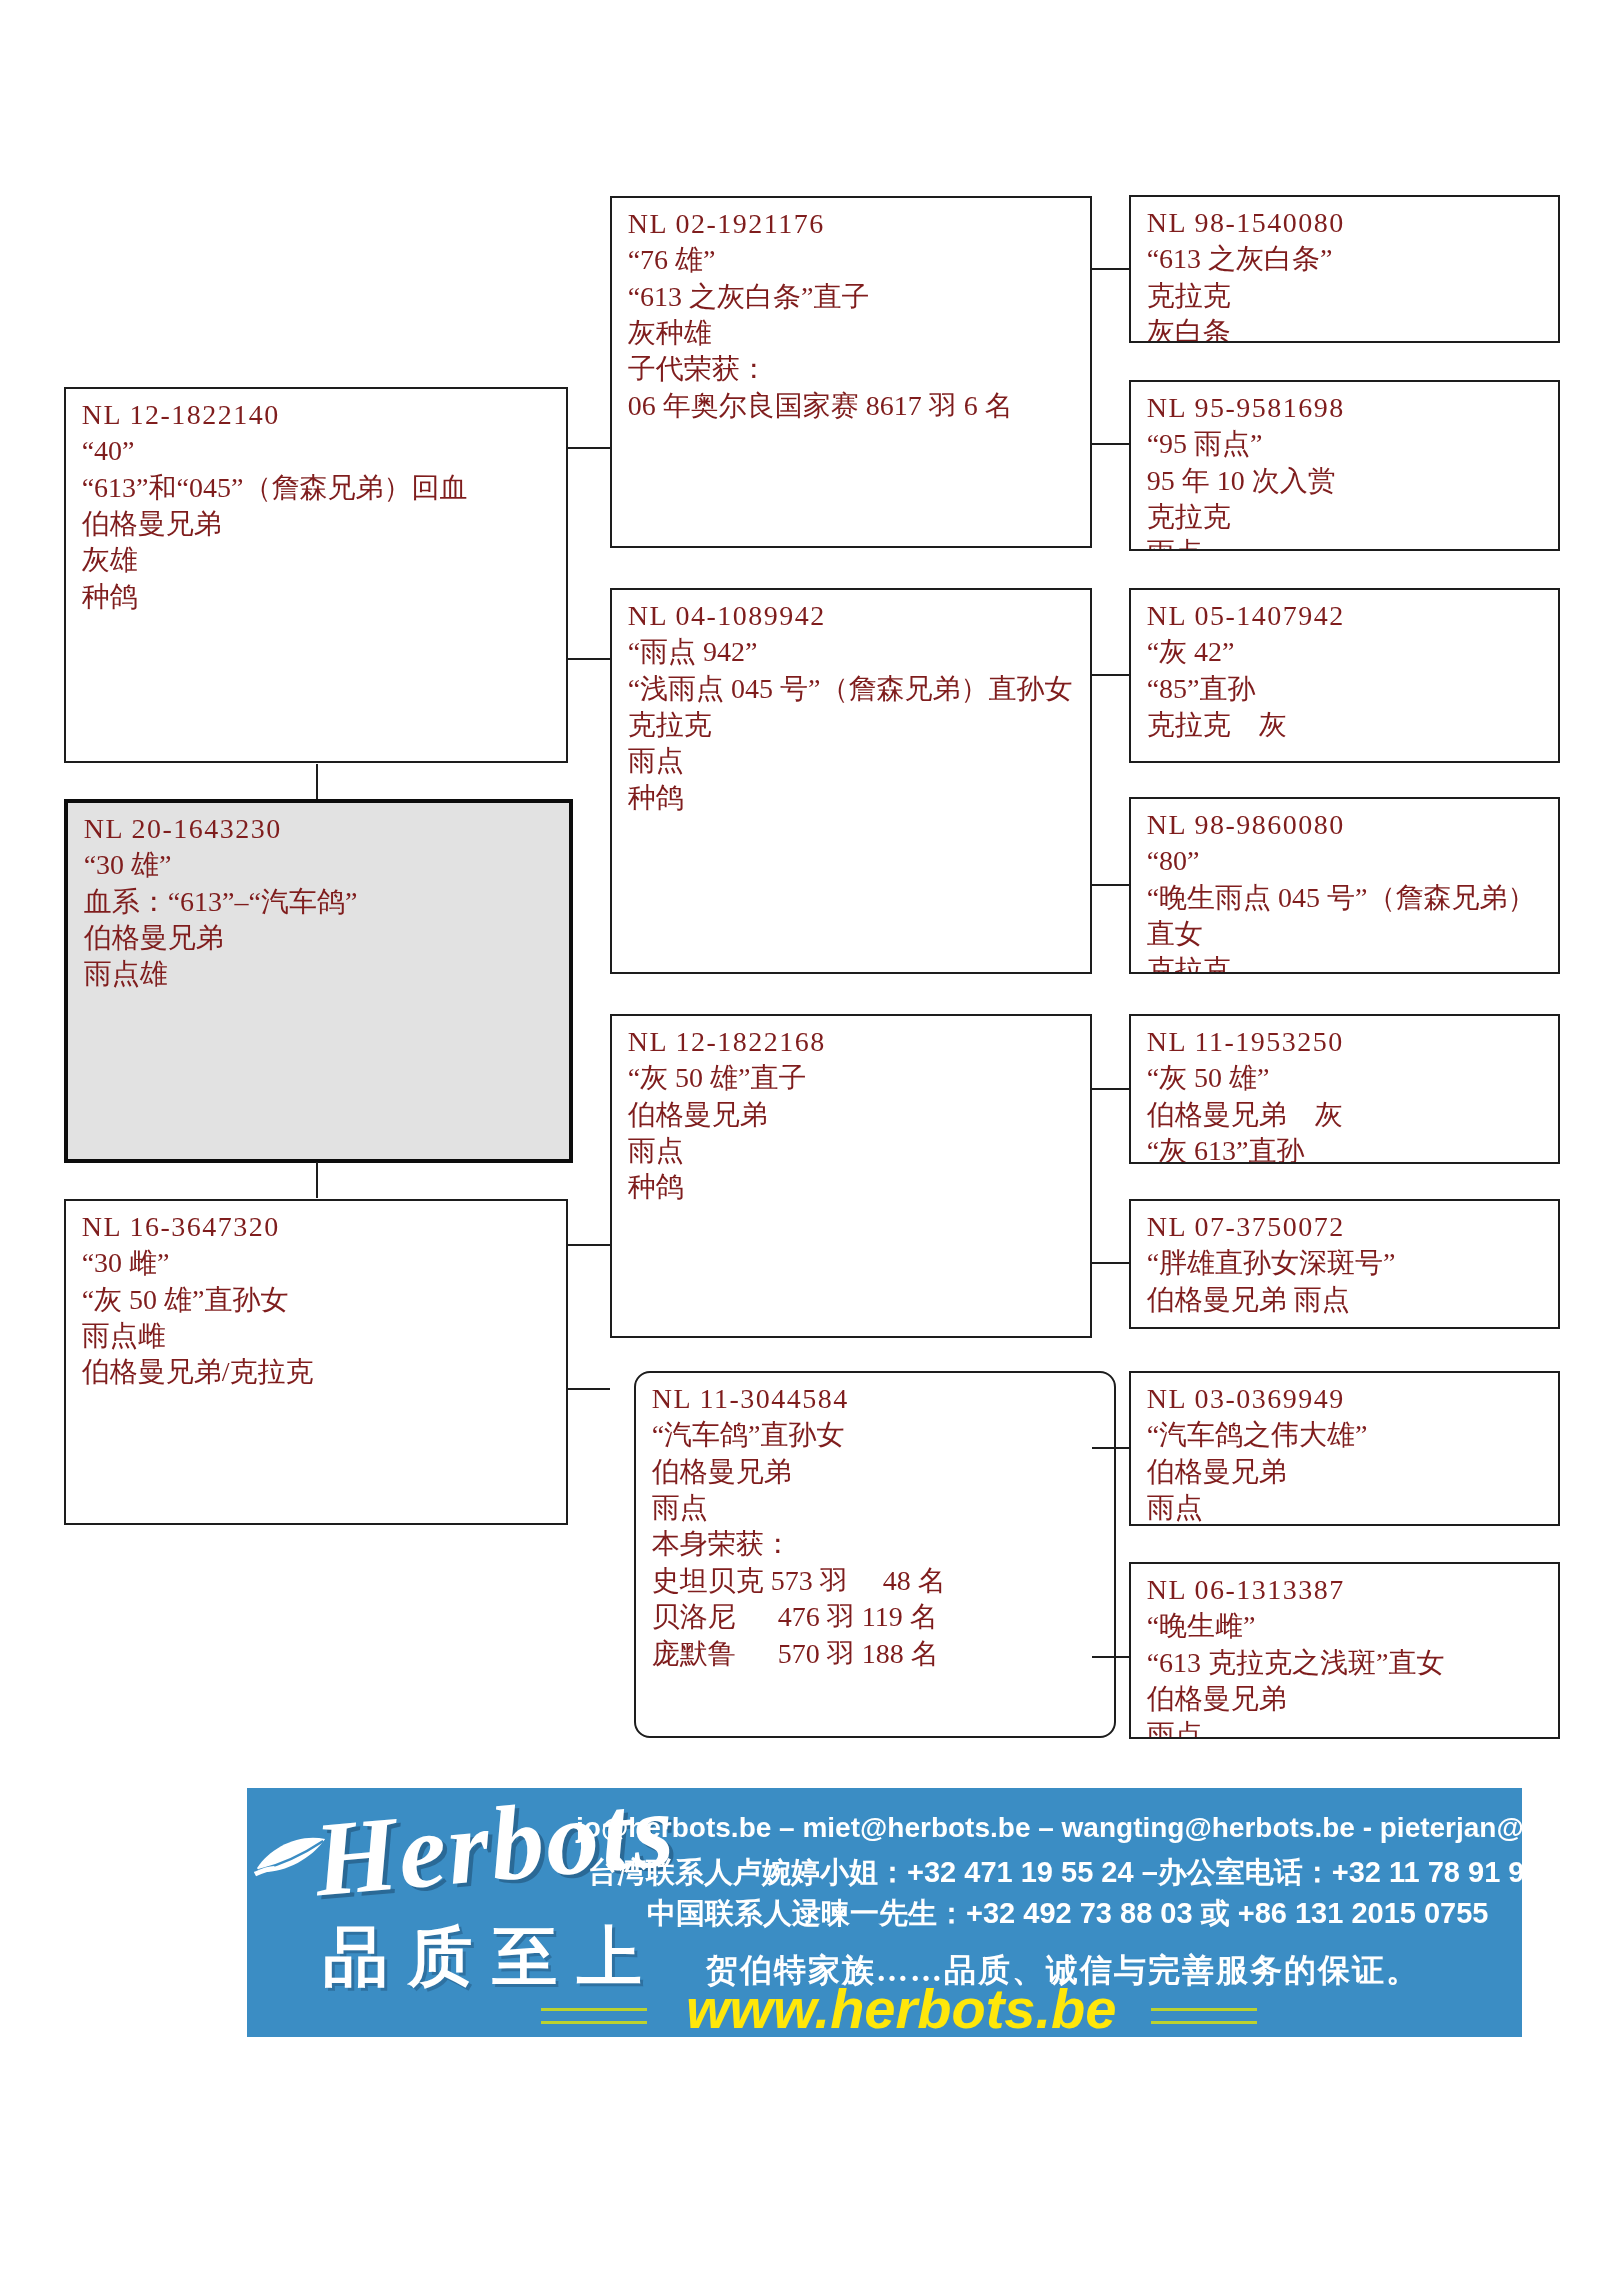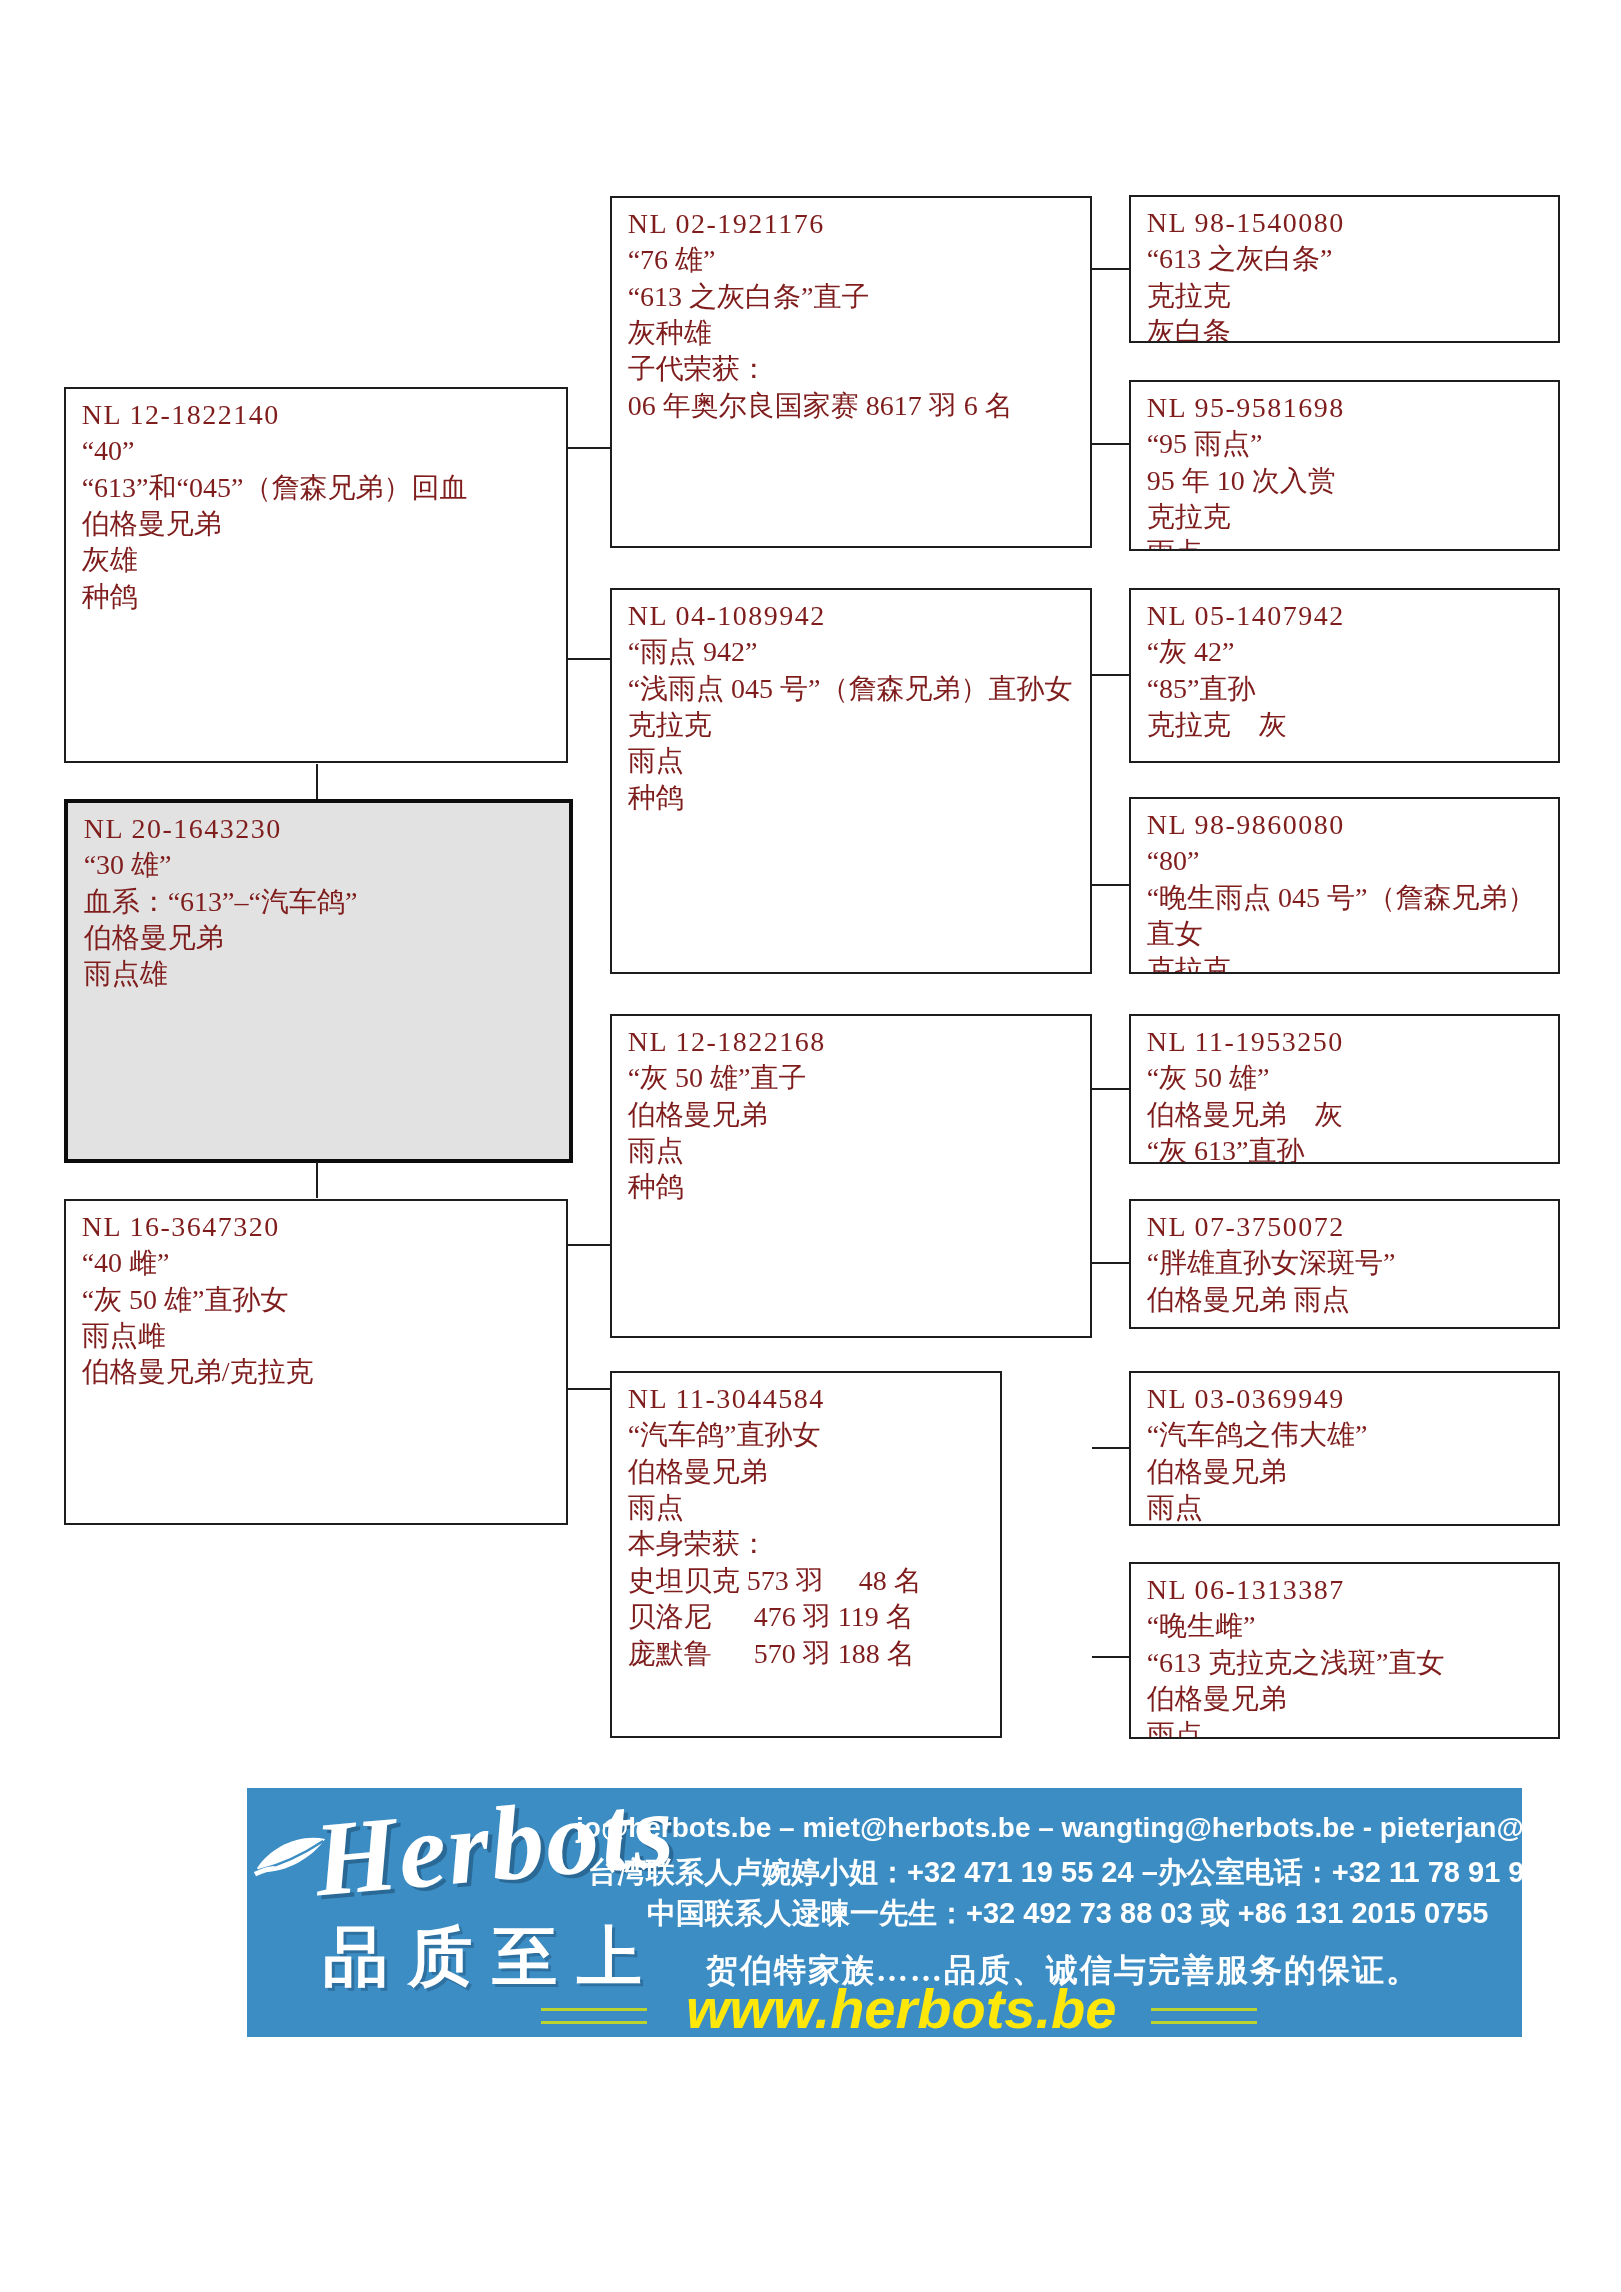--- a/index.html
+++ b/index.html
@@ -17,21 +17,21 @@
   .pbox .bline:first-child{letter-spacing:1.5px;}
   #box-s{border:4.9px solid #0c0c0c;background:#e2e2e2;}
 
   #box-a{left:64px;  top:387px;  width:504px; height:376px;}
   #box-s{left:64px;  top:799px;  width:509px; height:364px;}
   #box-b{left:64px;  top:1199px; width:504px; height:326px;}
 
   #box-c{left:610px; top:196px;  width:482px; height:352px;}
   #box-d{left:610px; top:588px;  width:482px; height:386px;}
   #box-e{left:610px; top:1014px; width:482px; height:324px;}
-  #box-f{left:610px; top:1371px; width:392px; height:367px;}
+  #box-f{left:634px; top:1371px; width:482px; height:367px;border-radius:16px;}
 
   #box-g{left:1129px;top:195px;  width:431px; height:148px;}
   #box-h{left:1129px;top:380px;  width:431px; height:171px;}
   #box-i{left:1129px;top:588px;  width:431px; height:175px;}
   #box-j{left:1129px;top:797px;  width:431px; height:177px;}
   #box-k{left:1129px;top:1014px; width:431px; height:150px;}
   #box-l{left:1129px;top:1199px; width:431px; height:130px;}
   #box-m{left:1129px;top:1371px; width:431px; height:155px;}
   #box-n{left:1129px;top:1562px; width:431px; height:177px;}
 
@@ -87,21 +87,21 @@
   </div>
 <div class="pbox" id="box-s" style="background: rgb(226, 226, 226);">
     <div class="bline">NL 20-1643230</div>
     <div class="bline">“30 雄”</div>
     <div class="bline">血系：“613”–“汽车鸽”</div>
     <div class="bline">伯格曼兄弟</div>
     <div class="bline">雨点雄</div>
   </div>
 <div class="pbox" id="box-b">
     <div class="bline">NL 16-3647320</div>
-    <div class="bline">“40 雌”</div>
+    <div class="bline">“30 雌”</div>
     <div class="bline">“灰 50 雄”直孙女</div>
     <div class="bline">雨点雌</div>
     <div class="bline">伯格曼兄弟/克拉克</div>
   </div>
 
 <div class="pbox" id="box-c">
     <div class="bline">NL 02-1921176</div>
     <div class="bline">“76 雄”</div>
     <div class="bline">“613 之灰白条”直子</div>
     <div class="bline">灰种雄</div>

